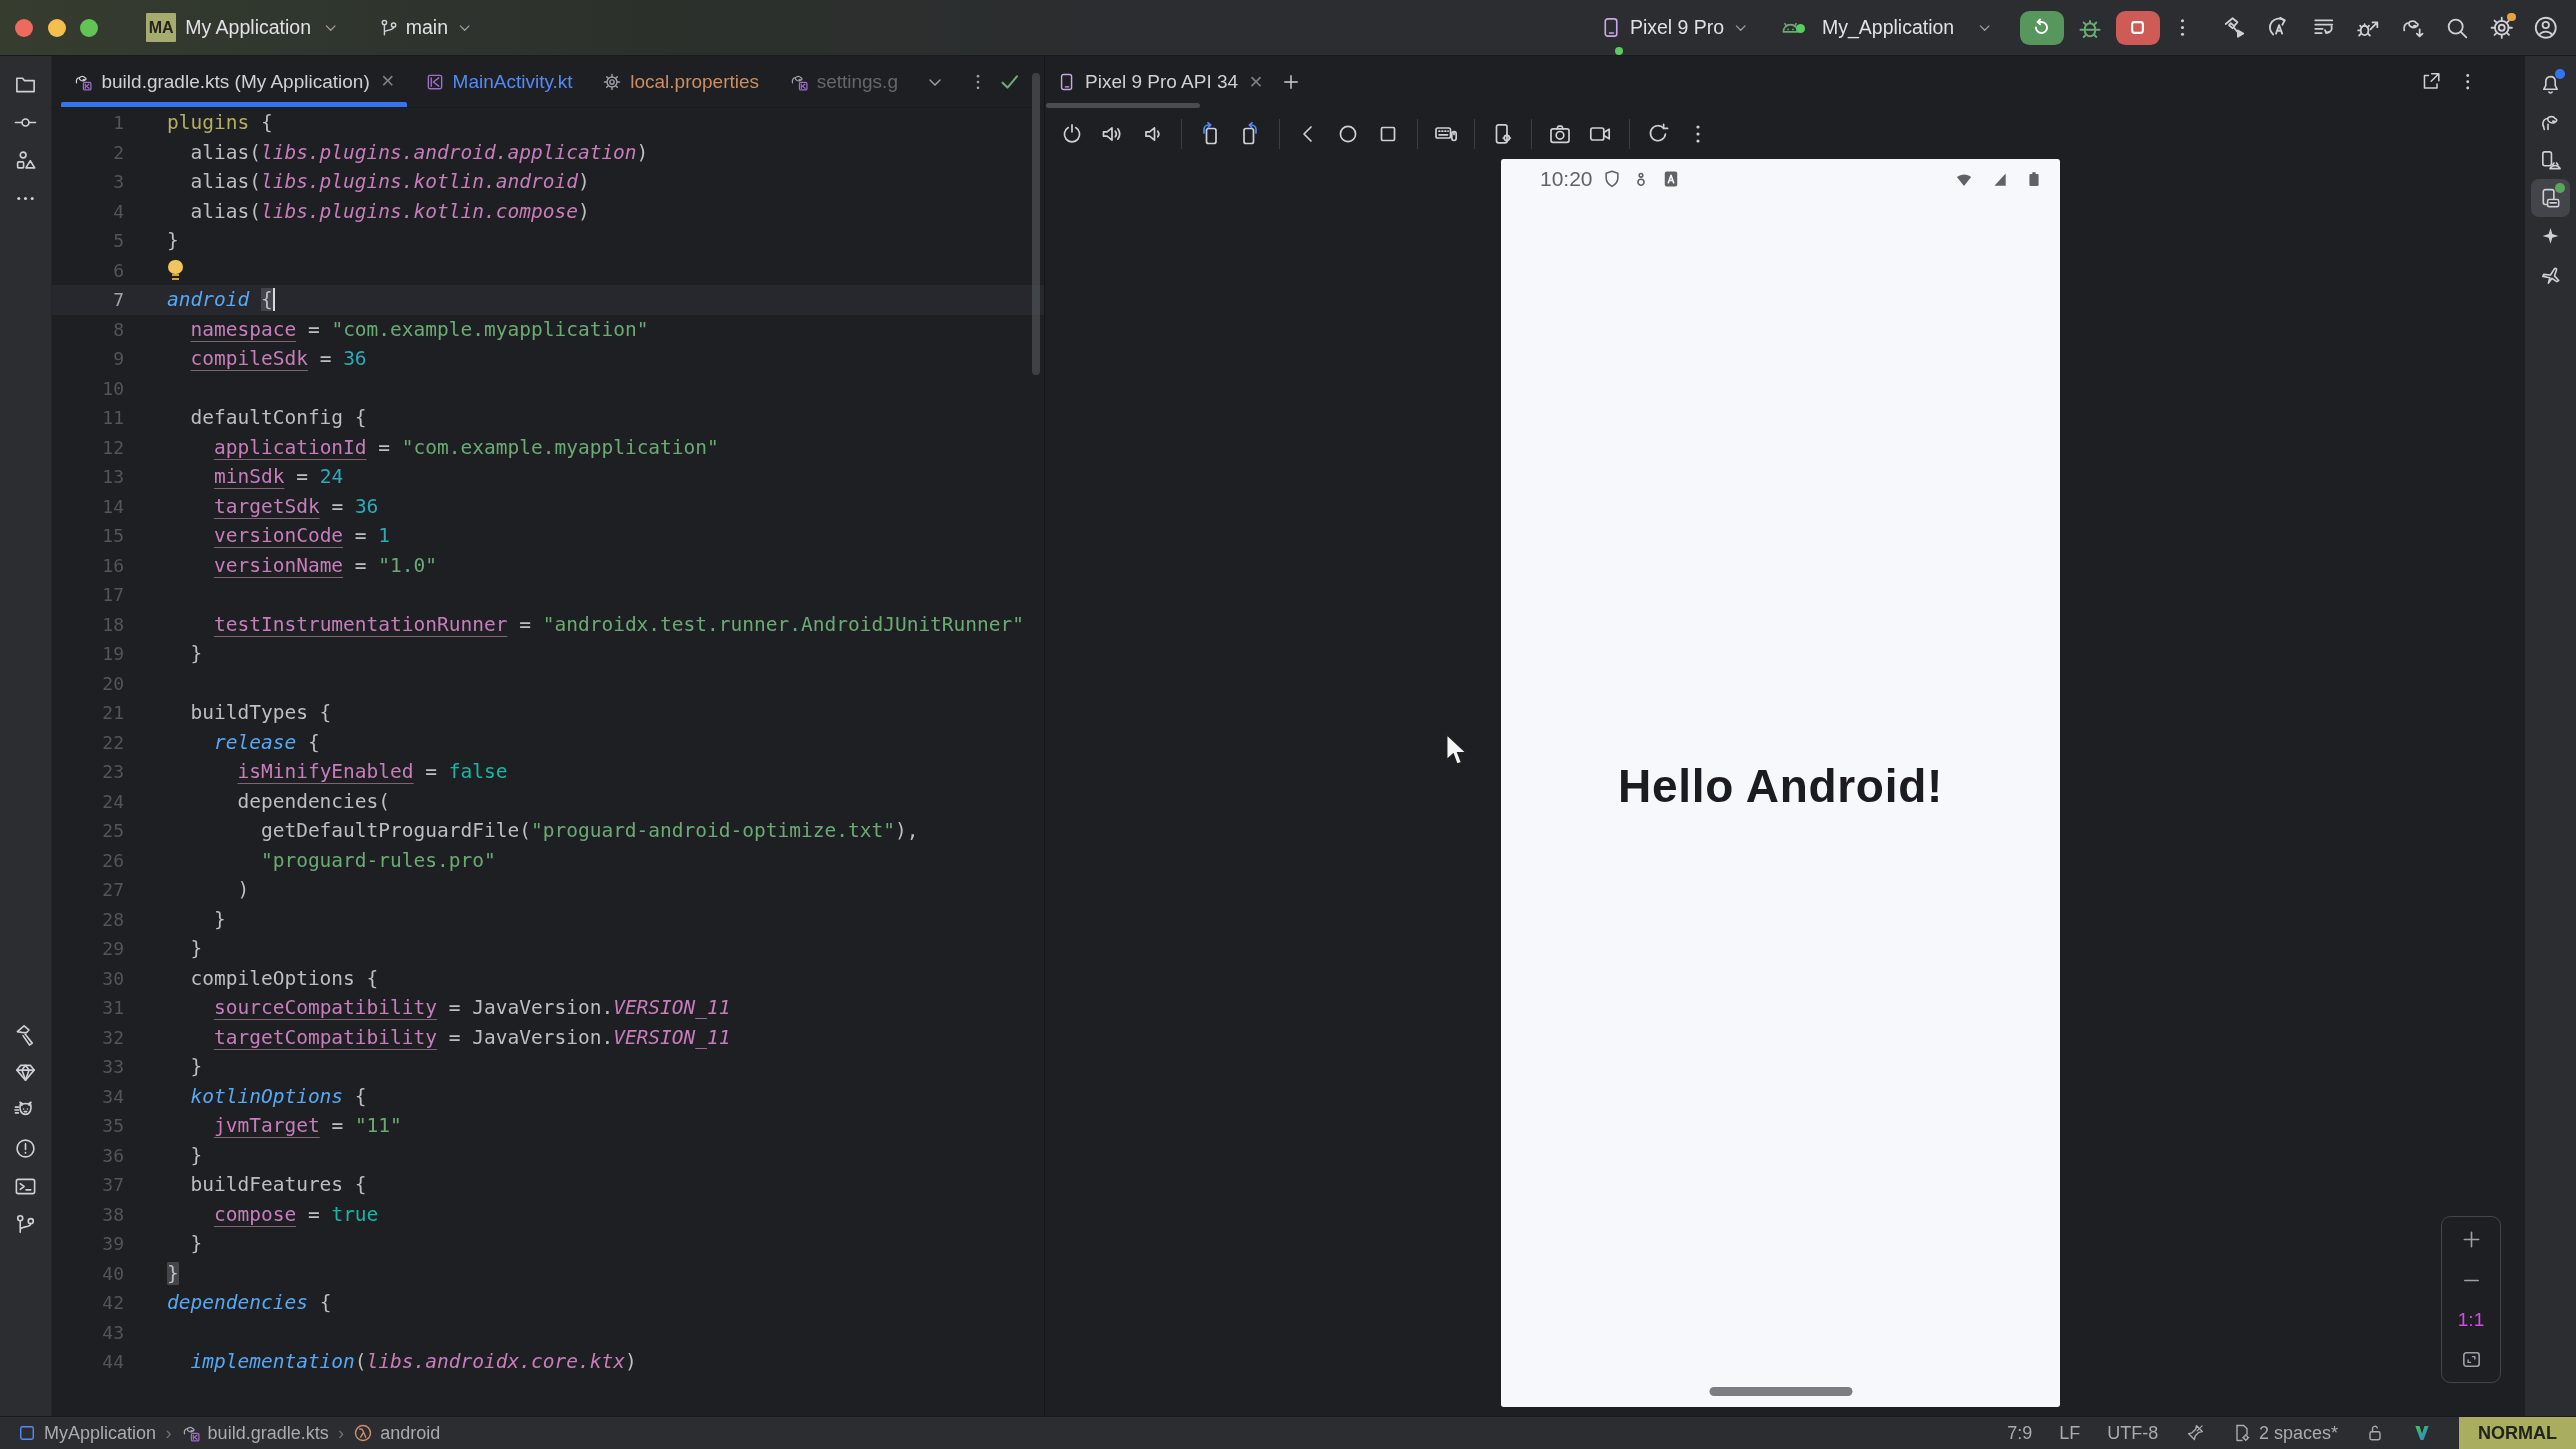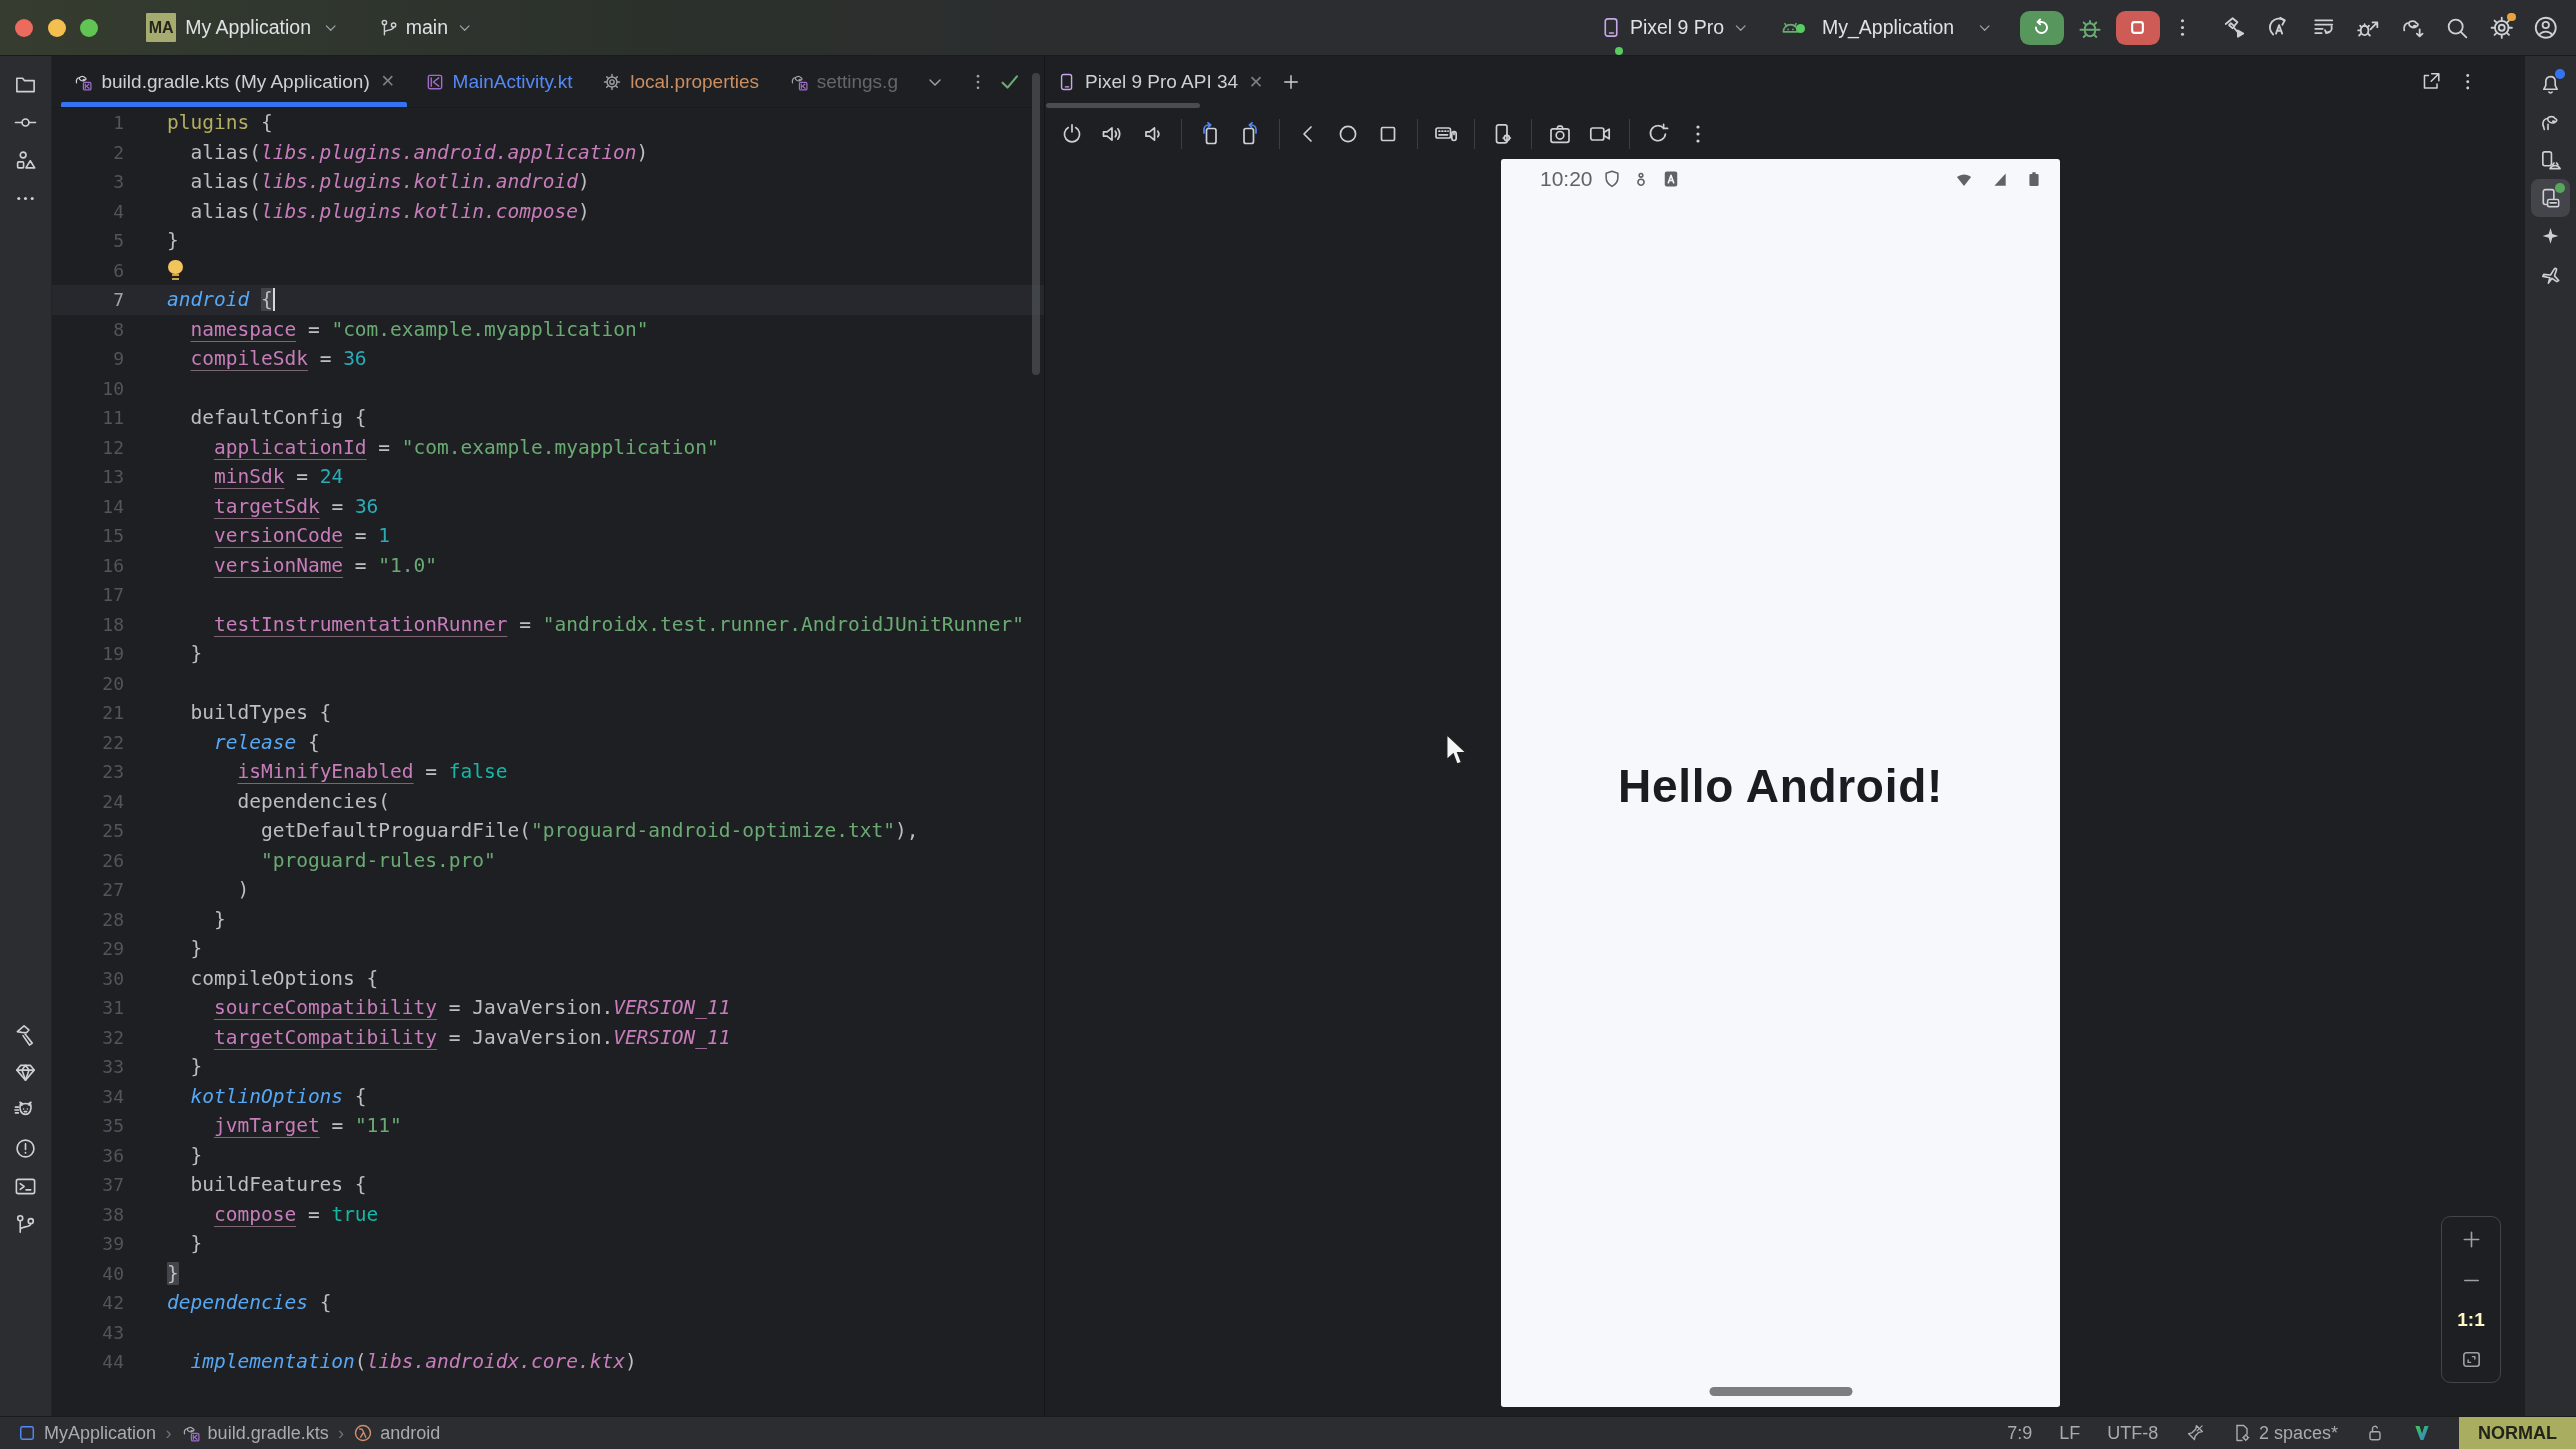--- a/index.html
+++ b/index.html
@@ -80,21 +80,21 @@
   #phone-time{font-size:21px;margin-left:39px;}
   .ph-ic{width:20px;height:20px;display:inline-flex;margin-left:9.4px;}
   .ph-ic svg{width:100%;height:100%;}
   #phone-status-right{position:absolute;right:16px;top:0;height:40px;display:flex;align-items:center;gap:5.4px;}
   #hello{position:absolute;left:0;top:600px;width:100%;text-align:center;font-size:46px;font-weight:bold;color:#1c1b22;letter-spacing:0.7px;}
   #navpill{position:absolute;left:50%;bottom:10.7px;transform:translateX(-50%);width:143px;height:9.4px;border-radius:5.4px;background:#7b7d82;}
   
   #zoomctl{position:absolute;right:24px;bottom:34px;width:58px;border:1.3px solid #43454a;border-radius:9.4px;
     display:flex;flex-direction:column;align-items:center;padding:10.7px 0;gap:17.4px;color:#9da0a6;background:transparent;}
   #zoomctl .zi{width:23px;height:23px;display:flex;align-items:center;justify-content:center;}
-  #zoom-label{font-size:19px;color:#fef9c3;font-weight:bold;}
+  #zoom-label{font-size:19px;color:#d946ef;font-weight:normal;}
   
   #statusbar{position:absolute;left:0;bottom:0;width:2576px;height:32px;background:#2b2d30;border-top:0.7px solid #1a1b1d;
     display:flex;align-items:center;font-size:18px;color:#a8abb0;}
   #crumbs{display:flex;align-items:center;gap:9.4px;margin-left:17.4px;}
   .crumb{display:flex;align-items:center;gap:6.7px;}
   .crumb .cico{width:20px;height:20px;display:inline-flex;}
   .crumb-sep{color:#6f7278;}
   #sb-right{position:absolute;right:0;top:0;height:32px;display:flex;align-items:center;gap:27px;padding-right:0;}
   .sb-item{display:flex;align-items:center;gap:6.7px;}
   .sb-ico{width:20px;height:20px;display:inline-flex;color:#a8abb0;}

